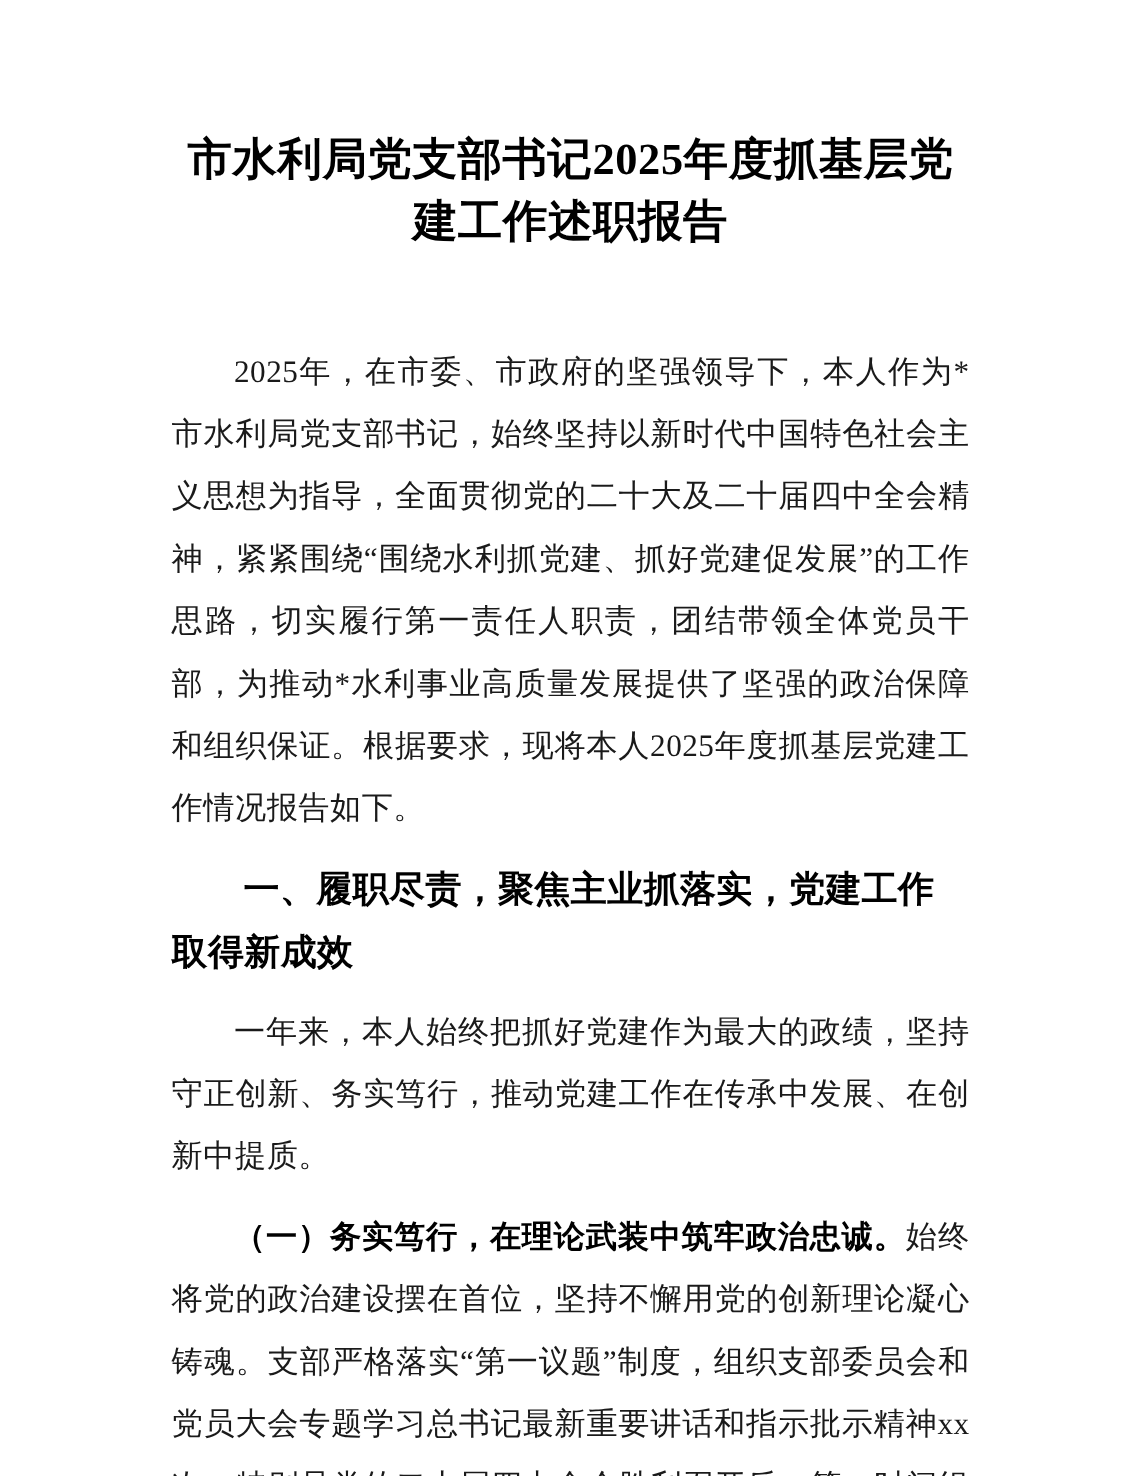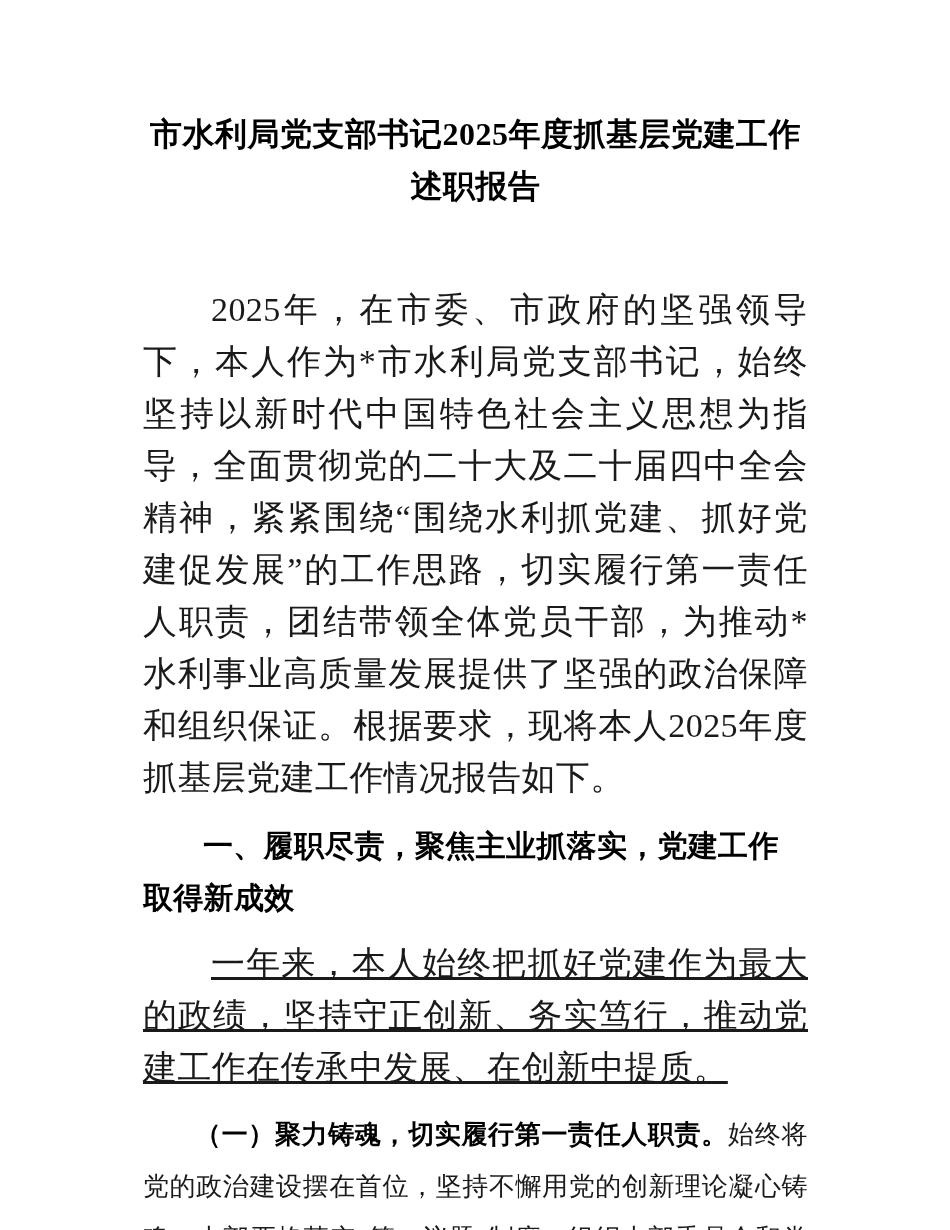--- a/index.html
+++ b/index.html
@@ -22,49 +22,48 @@
     position: absolute;
     left: 143px;
     top: 0;
     width: 665px;
   }
 
   
   .doc-title {
     font-family: "Liberation Serif", "DejaVu Serif", serif;
     font-weight: bold;
-    font-size: 32px;
+    font-size: 37px;
     line-height: 52px;
     color: #000000;
     text-align: center;
     letter-spacing: 0.5px;
     margin: 0;
     padding-top: 108px;
   }
 
   
   .para {
     font-family: "Liberation Serif", "DejaVu Serif", serif;
-    font-size: 34px;
+    font-size: 26px;
     line-height: 52px;
     color: #1a1a1a;
     text-align: justify;
     text-justify: inter-ideograph;
     text-indent: 2em;
     margin: 0;
     letter-spacing: 0.4px;
   }
 
   .para.first-para {
     margin-top: 72px;
   }
 
   .para.gap-above {
     margin-top: 14px;
-    text-decoration: underline;
   }
 
   
   .sec-heading {
     font-family: "Liberation Sans", "DejaVu Sans", sans-serif;
     font-weight: bold;
     font-size: 30px;
     line-height: 52px;
     color: #000000;
     text-indent: 2em;
@@ -107,16 +106,16 @@
   <div id="content">
 
     <h1 class="doc-title">市水利局党支部书记2025年度抓基层党建工作述职报告</h1>
 
     <p class="para first-para">2025年，在市委、市政府的坚强领导下，本人作为*市水利局党支部书记，始终坚持以新时代中国特色社会主义思想为指导，全面贯彻党的二十大及二十届四中全会精神，紧紧围绕“围绕水利抓党建、抓好党建促发展”的工作思路，切实履行第一责任人职责，团结带领全体党员干部，为推动*水利事业高质量发展提供了坚强的政治保障和组织保证。根据要求，现将本人2025年度抓基层党建工作情况报告如下。</p>
 
     <h2 class="sec-heading">一、履职尽责，聚焦主业抓落实，党建工作取得新成效</h2>
 
     <p class="para gap-above">一年来，本人始终把抓好党建作为最大的政绩，坚持守正创新、务实笃行，推动党建工作在传承中发展、在创新中提质。</p>
 
-    <p class="sub-para"><span class="sub-lead">（一）聚力铸魂，切实履行第一责任人职责。</span><span class="sub-rest">始终将党的政治建设摆在首位，坚持不懈用党的创新理论凝心铸魂。支部严格落实“第一议题”制度，组织支部委员会和党员大会专题学习总书记最新重要讲话和指示批示精神xx次。特别是党的二十届四中全会胜利召开后，第一时间组织传达学习，并邀请</span></p>
+    <p class="sub-para"><span class="sub-lead">（一）务实笃行，在理论武装中筑牢政治忠诚。</span><span class="sub-rest">始终将党的政治建设摆在首位，坚持不懈用党的创新理论凝心铸魂。支部严格落实“第一议题”制度，组织支部委员会和党员大会专题学习总书记最新重要讲话和指示批示精神xx次。特别是党的二十届四中全会胜利召开后，第一时间组织传达学习，并邀请</span></p>
 
   </div>
 </div>
 
 </body></html>

